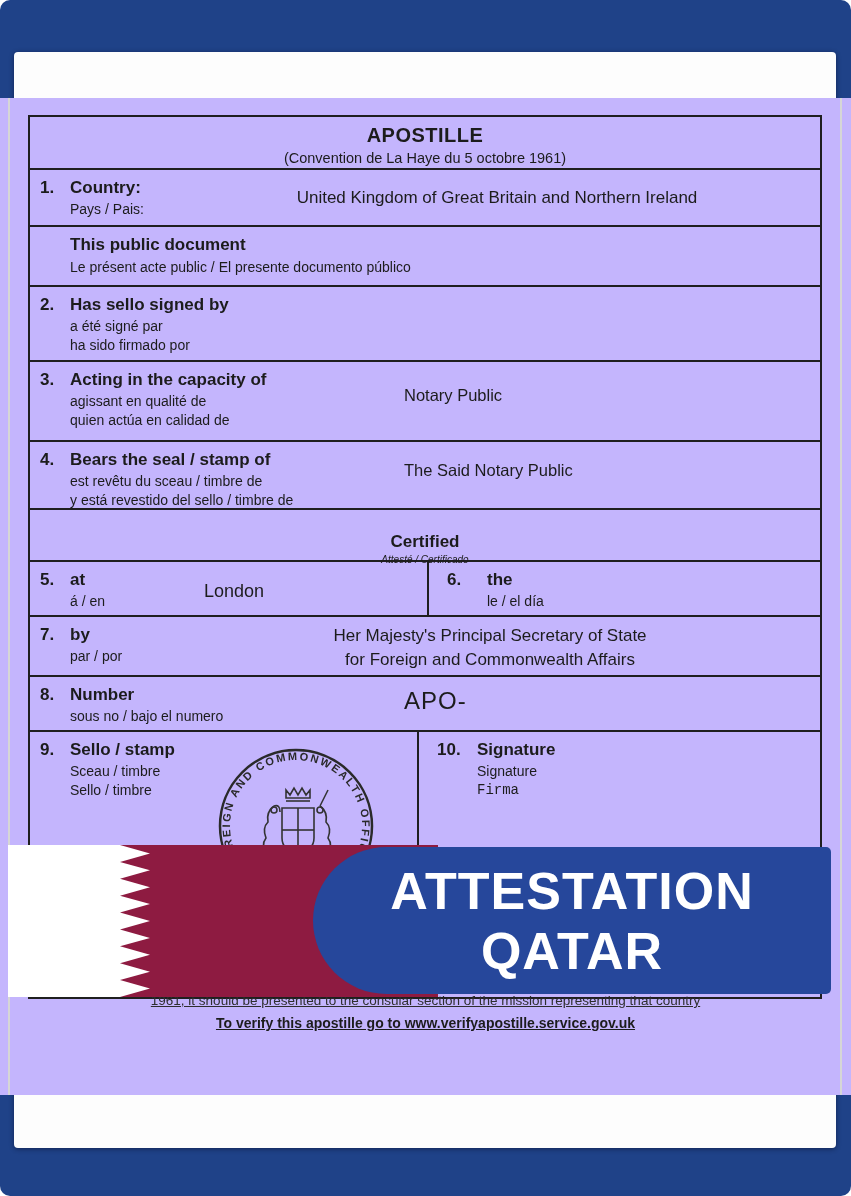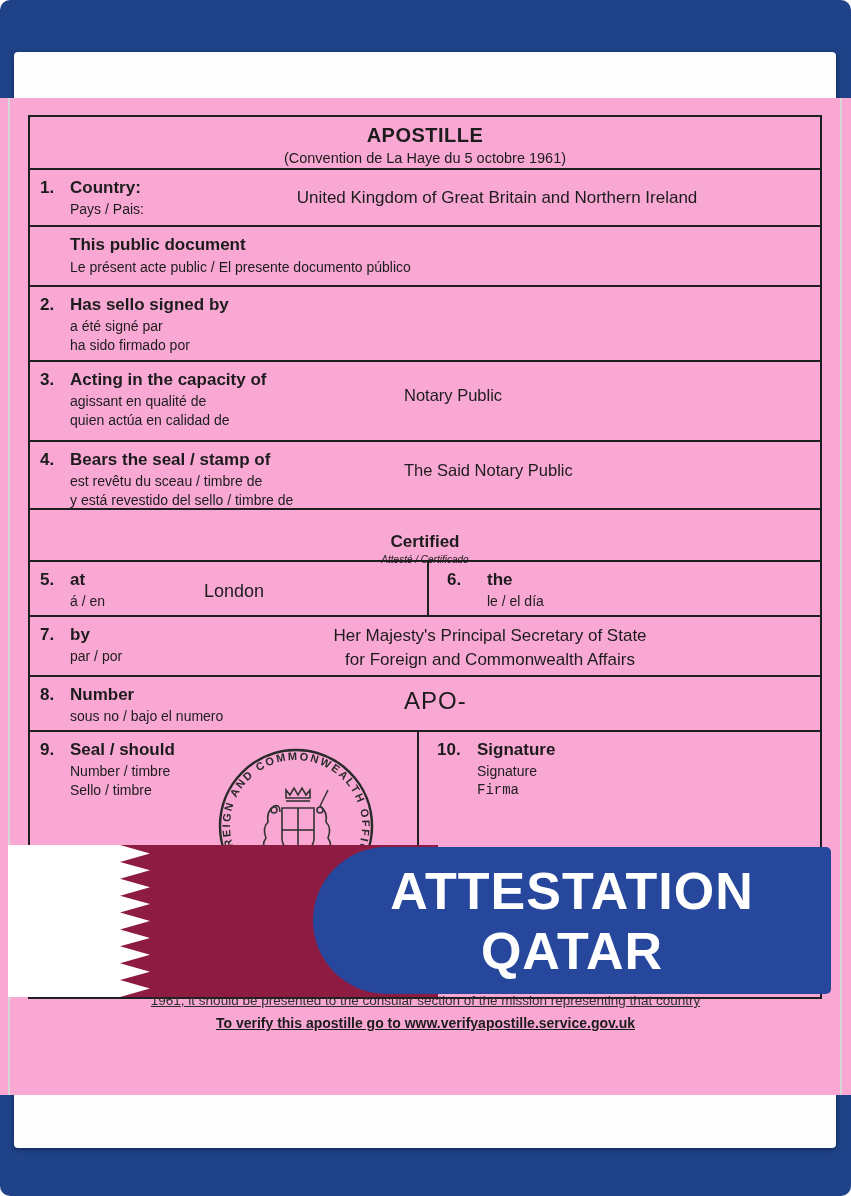--- a/index.html
+++ b/index.html
@@ -7,21 +7,21 @@
     --pill-blue:#26479b;
     --flag-maroon:#8e1b41;
     --ink:#1c1c1c;
   }
   html,body{margin:0;padding:0;background:#ffffff;}
   body{font-family:"Liberation Sans", sans-serif;color:var(--ink);}
   .canvas{position:relative;width:851px;height:1196px;background:var(--frame-blue);border-radius:10px;overflow:hidden;}
   
   .page{position:absolute;left:14px;right:15px;top:52px;bottom:48px;background:#fdfdfd;border-radius:4px;box-shadow:0 1px 5px rgba(0,0,20,.45);}
   
-  .scan{position:absolute;left:0;right:0;top:98px;height:997px;background:#f9a8d4;}
+  .scan{position:absolute;left:0;right:0;top:98px;height:997px;background:#c4b5fd;}
   .scan-edge{position:absolute;top:0;bottom:0;width:2px;background:#d6d6d6;}
   .scan-edge.left{left:8px;}
   .scan-edge.right{right:9px;}
 
   
   .table{position:absolute;left:28px;top:17px;width:794px;border:2px solid #1f1f1f;box-sizing:border-box;background:transparent;}
   .row{position:relative;border-bottom:2px solid #1f1f1f;box-sizing:border-box;}
   .row.last{border-bottom:none;}
   .row-header{height:53px;text-align:center;padding-top:7px;}
   .row-header .title{font-size:20px;font-weight:bold;letter-spacing:.5px;}
@@ -163,22 +163,22 @@
       <div class="row r8">
         <span class="num">8.</span>
         <span class="lbl">Number</span>
         <span class="sub1">sous no / bajo el numero</span>
         <span class="val val-number">APO-</span>
       </div>
 
       <div class="row r910 last">
         <div class="cell c-left">
           <span class="num">9.</span>
-          <span class="lbl">Seal / should</span>
-          <span class="sub1">Number / timbre</span>
+          <span class="lbl">Sello / stamp</span>
+          <span class="sub1">Sceau / timbre</span>
           <span class="sub2">Sello / timbre</span>
         </div>
         <div class="cell c-right">
           <span class="num">10.</span>
           <span class="lbl">Signature</span>
           <span class="sub1">Signature</span>
           <span class="sub2">Firma</span>
         </div>
       </div>
     </div>

